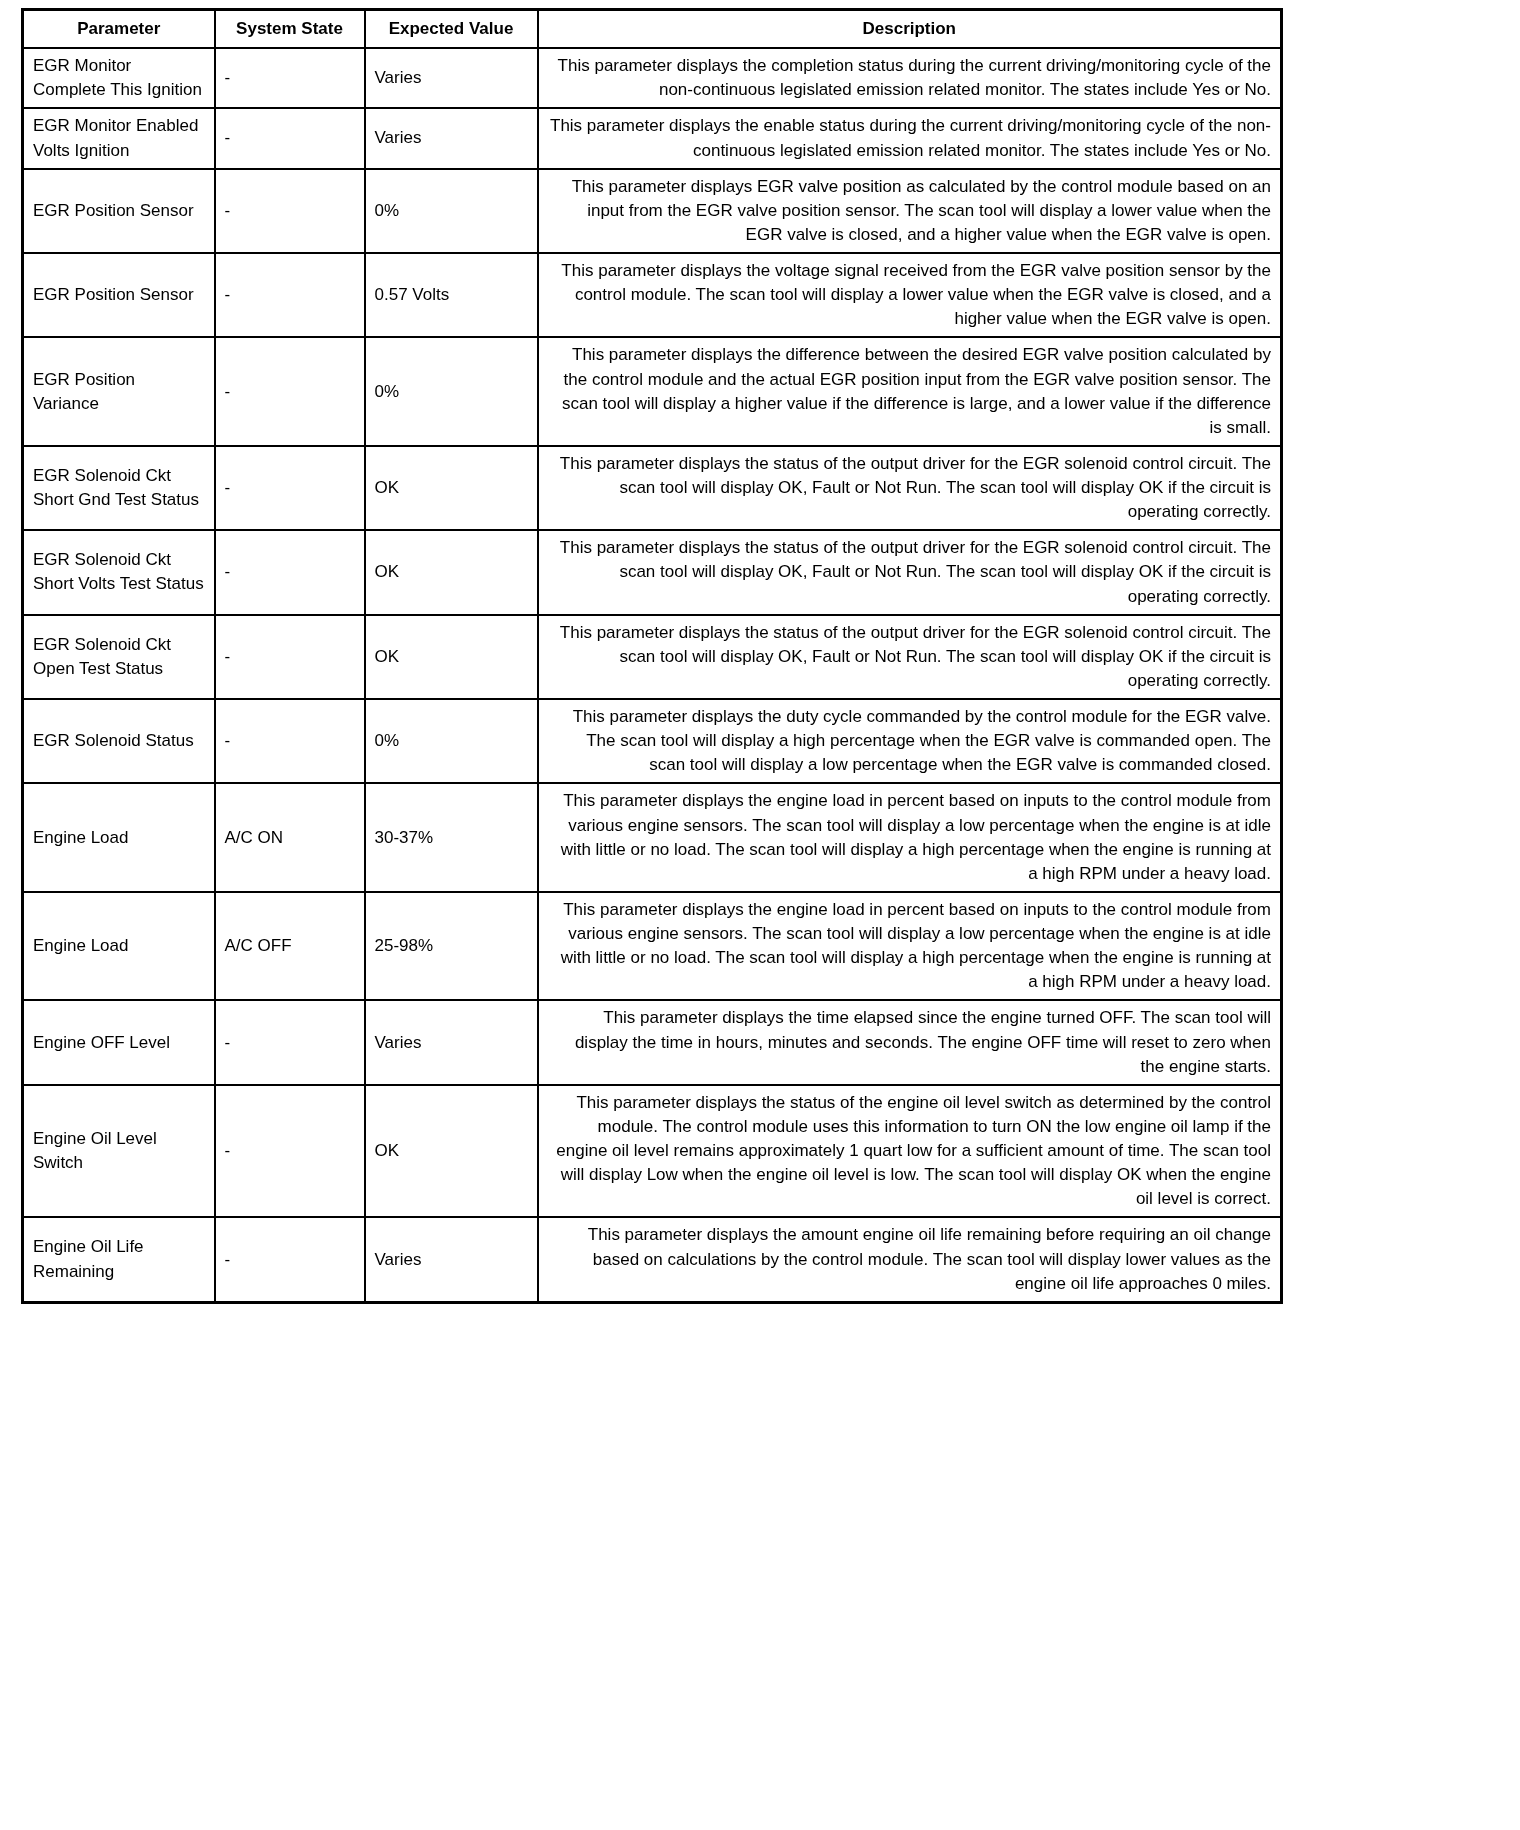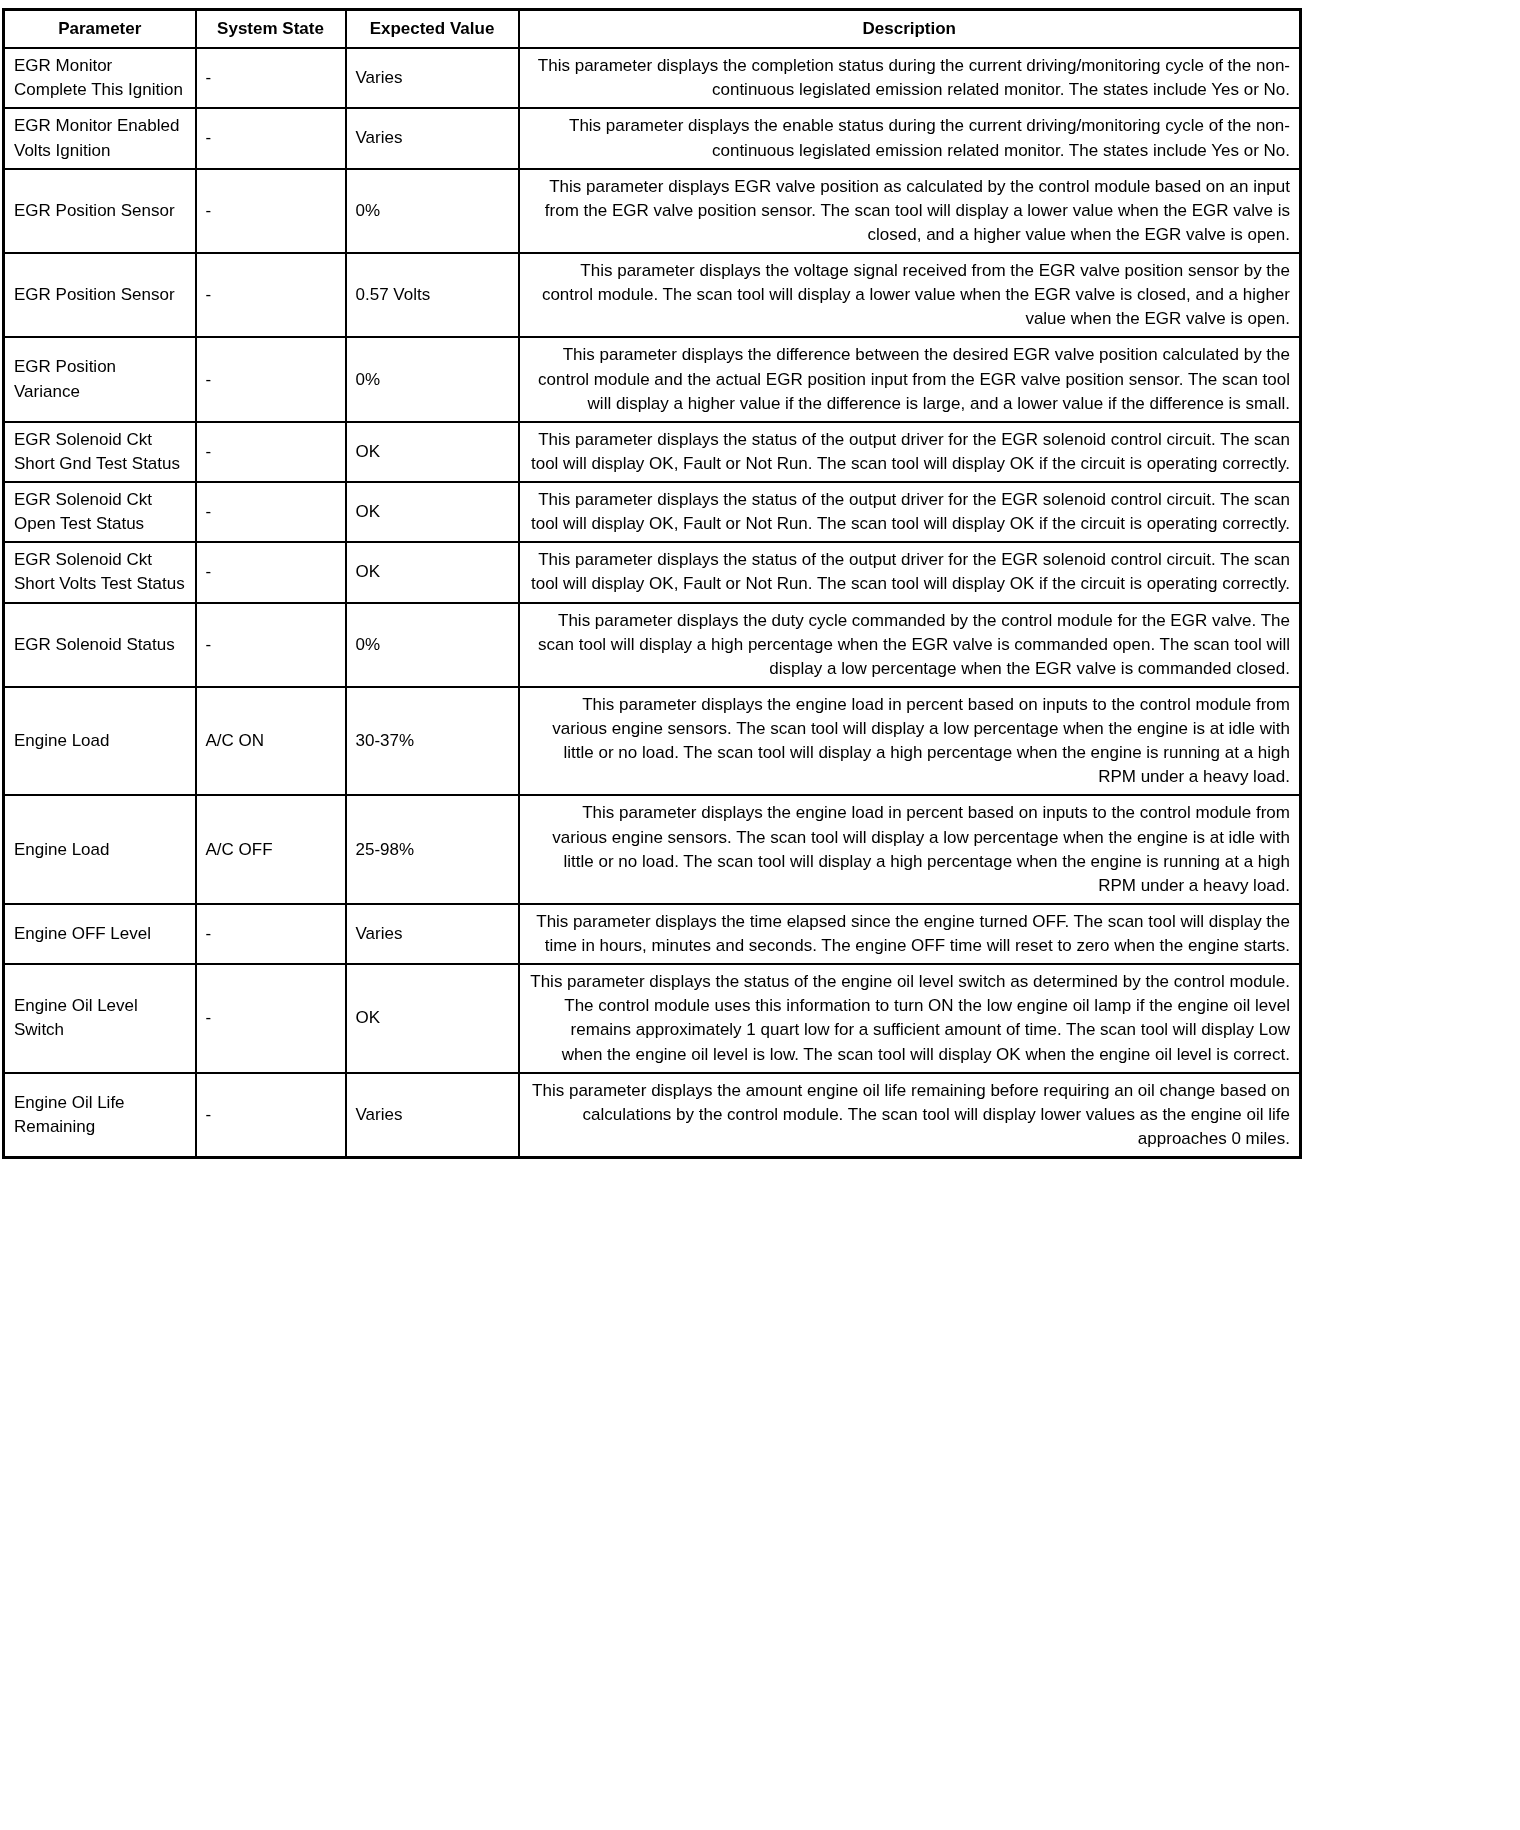--- a/index.html
+++ b/index.html
@@ -5,21 +5,21 @@
   html, body {
     margin: 0;
     padding: 0;
     background: #ffffff;
     font-family: "Liberation Sans", sans-serif;
     color: #000000;
   }
   .page {
     width: 1304px;
     box-sizing: border-box;
-    padding: 8px 2px;
+    padding: 8px 21px;
   }
   table.param-table {
     border-collapse: collapse;
     width: 100%;
     table-layout: fixed;
     border: 3px solid #000000;
   }
   table.param-table th,
   table.param-table td {
     border: 2px solid #000000;
@@ -98,27 +98,27 @@
     <td class="col-value">0%</td>
     <td class="col-description">This parameter displays the difference between the desired EGR valve position calculated by the control module and the actual EGR position input from the EGR valve position sensor. The scan tool will display a higher value if the difference is large, and a lower value if the difference is small.</td>
   </tr>
         <tr>
     <td class="col-parameter">EGR Solenoid Ckt Short Gnd Test Status</td>
     <td class="col-state">-</td>
     <td class="col-value">OK</td>
     <td class="col-description">This parameter displays the status of the output driver for the EGR solenoid control circuit. The scan tool will display OK, Fault or Not Run. The scan tool will display OK if the circuit is operating correctly.</td>
   </tr>
         <tr>
-    <td class="col-parameter">EGR Solenoid Ckt Open Test Status</td>
+    <td class="col-parameter">EGR Solenoid Ckt Short Volts Test Status</td>
     <td class="col-state">-</td>
     <td class="col-value">OK</td>
     <td class="col-description">This parameter displays the status of the output driver for the EGR solenoid control circuit. The scan tool will display OK, Fault or Not Run. The scan tool will display OK if the circuit is operating correctly.</td>
   </tr>
         <tr>
-    <td class="col-parameter">EGR Solenoid Ckt Short Volts Test Status</td>
+    <td class="col-parameter">EGR Solenoid Ckt Open Test Status</td>
     <td class="col-state">-</td>
     <td class="col-value">OK</td>
     <td class="col-description">This parameter displays the status of the output driver for the EGR solenoid control circuit. The scan tool will display OK, Fault or Not Run. The scan tool will display OK if the circuit is operating correctly.</td>
   </tr>
         <tr>
     <td class="col-parameter">EGR Solenoid Status</td>
     <td class="col-state">-</td>
     <td class="col-value">0%</td>
     <td class="col-description">This parameter displays the duty cycle commanded by the control module for the EGR valve. The scan tool will display a high percentage when the EGR valve is commanded open. The scan tool will display a low percentage when the EGR valve is commanded closed.</td>
   </tr>

